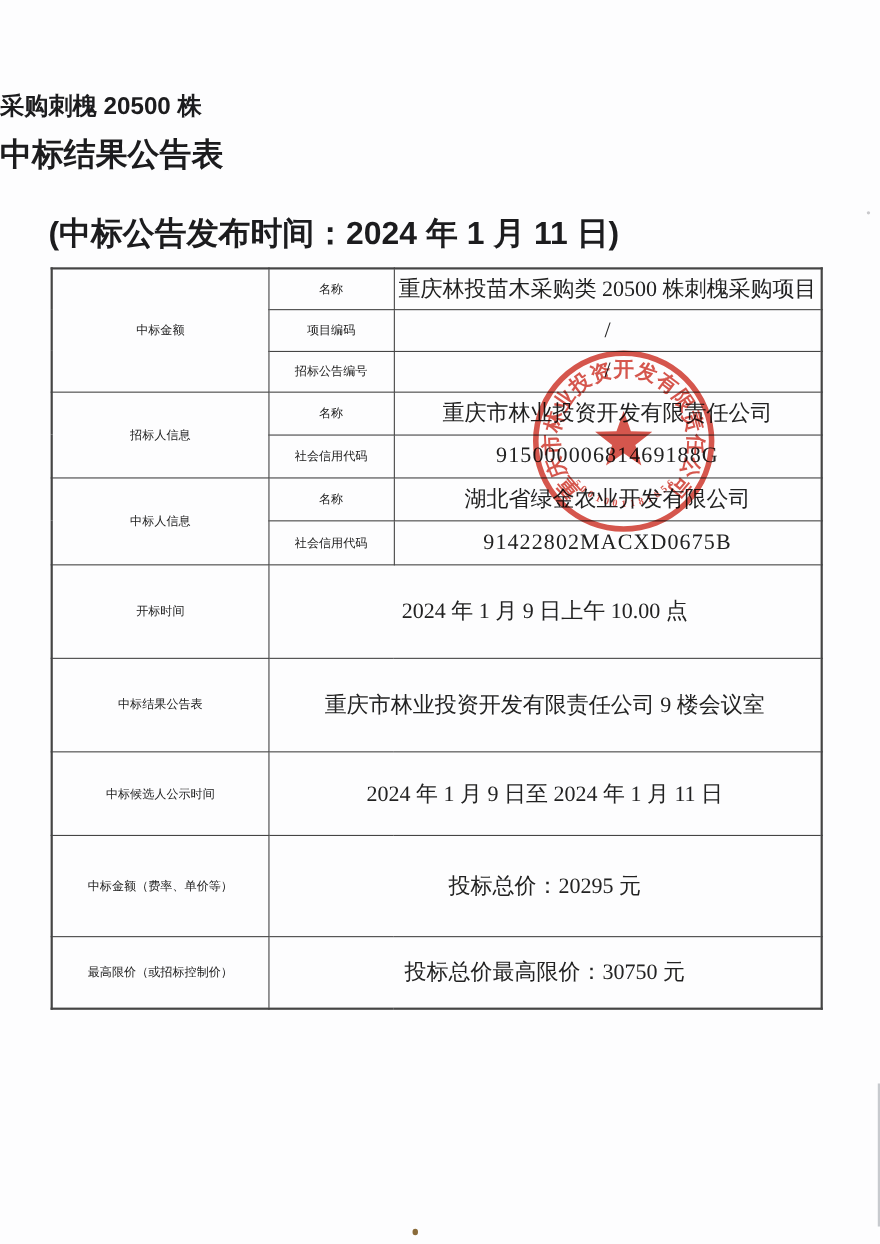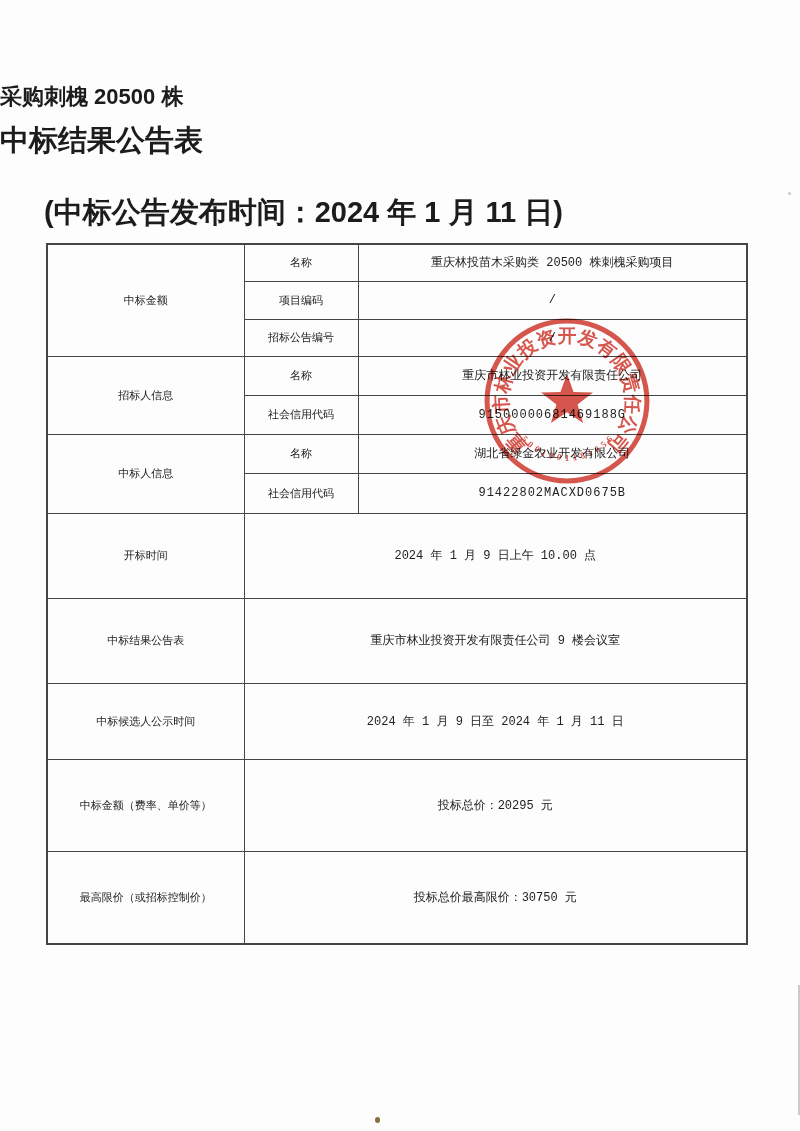--- a/index.html
+++ b/index.html
@@ -23,26 +23,26 @@
     width:700px;border-collapse:collapse;table-layout:fixed;
     border:2px solid var(--line);
   }
   :root{--line:#454545;--stamp:#d23f34;}
   td{
     border:1px solid var(--line);
     text-align:center;vertical-align:middle;
     font-size:11px;padding:0 2px;
     white-space:nowrap;overflow:hidden;
   }
-  td.val{font-size:12px;font-family:Liberation Mono, monospace;}
+  td.val{font-size:20px;}
   td.code{letter-spacing:1px;}
   tr.r1{height:37px}tr.r2{height:38px}tr.r3{height:37px}
   tr.r4{height:39px}tr.r5{height:39px}tr.r6{height:39px}tr.r7{height:40px}
   tr.r8{height:85px}tr.r9{height:85px}tr.r10{height:76px}
-  tr.r11{height:92px}tr.r12{height:93px}
+  tr.r11{height:92px}tr.r12{height:66px}
   .stamp{
     position:absolute;left:481px;top:315px;width:172px;height:172px;
     mix-blend-mode:multiply;opacity:.88;pointer-events:none;
   }
   .stamp svg{display:block;}
   .stamp .ring{fill:none;stroke:var(--stamp);stroke-width:5;}
   .stamp .star{fill:var(--stamp);}
   .stamp text{
     fill:var(--stamp);font-weight:700;
     font-family:"Liberation Serif",serif;

